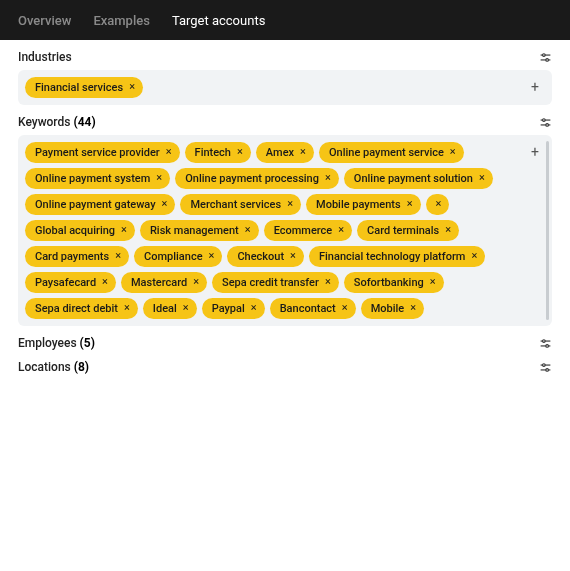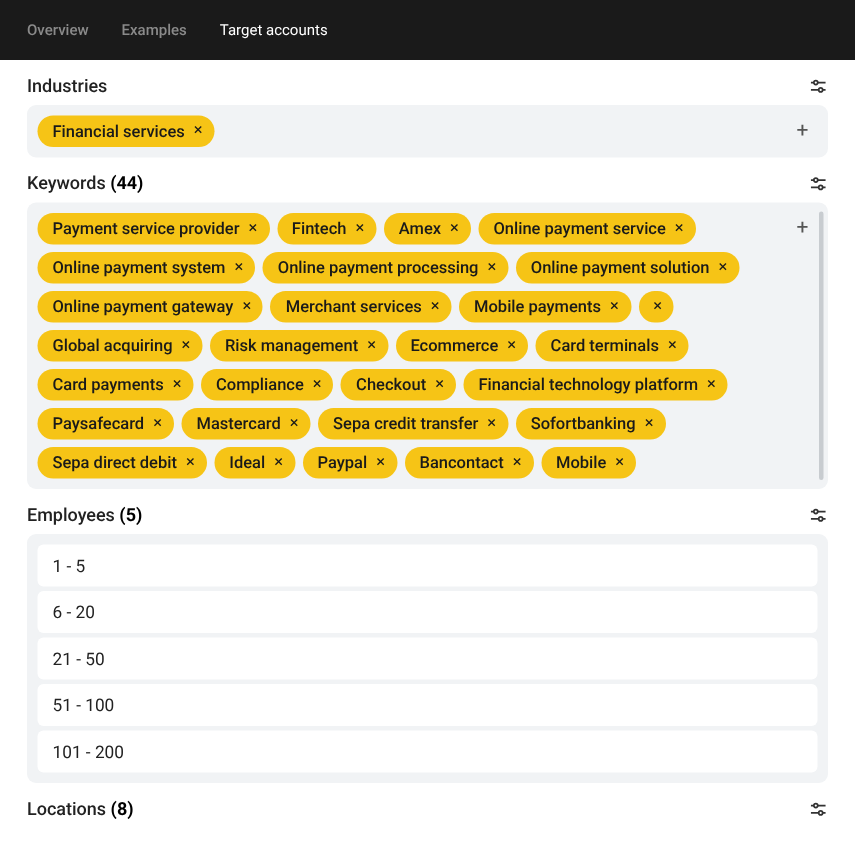--- a/index.html
+++ b/index.html
@@ -1,18 +1,18 @@
 <!DOCTYPE html>
 <html><head>
 <meta charset="utf-8">
 <style>
 *{box-sizing:border-box;margin:0;padding:0;font-family:-apple-system,BlinkMacSystemFont,"Segoe UI",Roboto,sans-serif}
 body{width:570px;height:571px;background:#fff;overflow:hidden}
 .topbar{background:#1a1a1a;display:flex;padding:0 18px;height:40px;align-items:center;gap:22px}
-.tab{color:#8a8a8a;font-size:10px;font-weight:500;cursor:pointer}
+.tab{color:#8a8a8a;font-size:13px;font-weight:500;cursor:pointer}
 .tab.active{color:#fff;font-weight:400}
 .content{padding:10px 18px 14px}
 .section{margin-bottom:10px}
 .sec-head{display:flex;align-items:center;justify-content:space-between;margin-bottom:6px}
 .sec-title{font-size:12px;color:#222;font-weight:500}
 .sec-title .count{color:#000000;font-weight:700}
 .adjust{width:14px;height:14px;cursor:pointer;display:flex;align-items:center;justify-content:center}
 .adjust svg{width:13px;height:13px}
 .box{background:#f1f3f5;border-radius:6px;padding:7px;position:relative}
 .chips{display:flex;flex-wrap:wrap;gap:5px;padding-right:24px}
@@ -193,29 +193,20 @@
       <div class="sec-title"><span>Employees</span> <span class="count" id="emp-count">(5)</span></div>
       <div class="adjust">
           <svg viewBox="0 0 16 16" fill="none" stroke="#333" stroke-width="1.4">
             <line x1="2" y1="5" x2="14" y2="5"></line>
             <circle cx="6" cy="5" r="1.6" fill="#fff"></circle>
             <line x1="2" y1="11" x2="14" y2="11"></line>
             <circle cx="10" cy="11" r="1.6" fill="#fff"></circle>
           </svg>
         </div>
     </div>
-    <div class="box">
-      <div class="rows" id="rows-employees">
-          <div class="row">1 - 5</div>
-          <div class="row">6 - 20</div>
-          <div class="row">21 - 50</div>
-          <div class="row">51 - 100</div>
-          <div class="row">101 - 200</div>
-        </div>
-    </div>
   </div>
 
   <div class="section">
     <div class="sec-head">
       <div class="sec-title"><span>Locations</span> <span class="count" id="loc-count">(8)</span></div>
       <div class="adjust">
           <svg viewBox="0 0 16 16" fill="none" stroke="#333" stroke-width="1.4">
             <line x1="2" y1="5" x2="14" y2="5"></line>
             <circle cx="6" cy="5" r="1.6" fill="#fff"></circle>
             <line x1="2" y1="11" x2="14" y2="11"></line>

